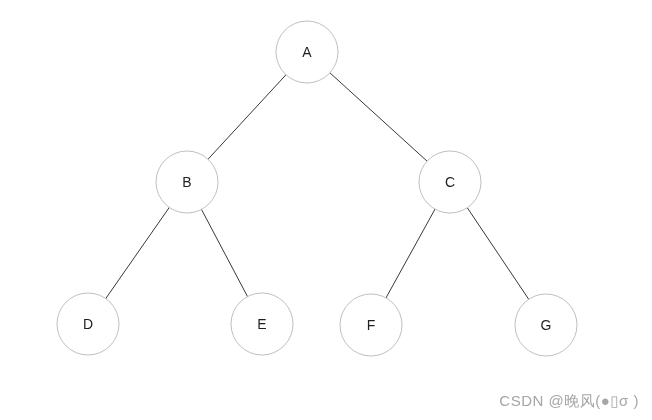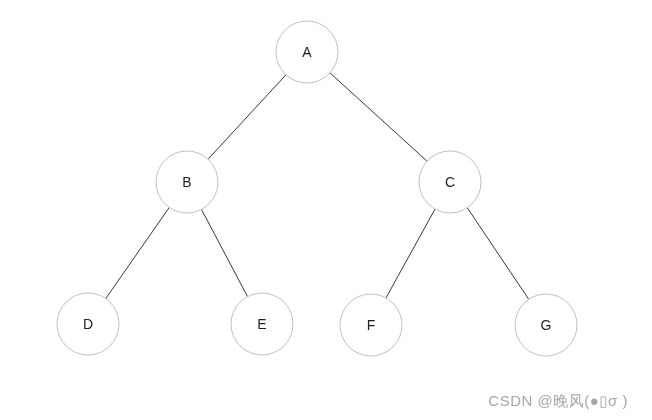--- a/index.html
+++ b/index.html
@@ -22,21 +22,21 @@
     width: 652px;
     height: 420px;
   }
   .node-label {
     font-family: "Liberation Sans", sans-serif;
     font-size: 14px;
     font-weight: 400;
   }
   .watermark {
     position: absolute;
-    right: 24px;
+    right: 13px;
     bottom: 9px;
     font-family: "Liberation Sans", sans-serif;
     font-size: 15px;
     letter-spacing: 0.5px;
     white-space: nowrap;
     user-select: none;
   }
 </style>
 </head>
 <body>

